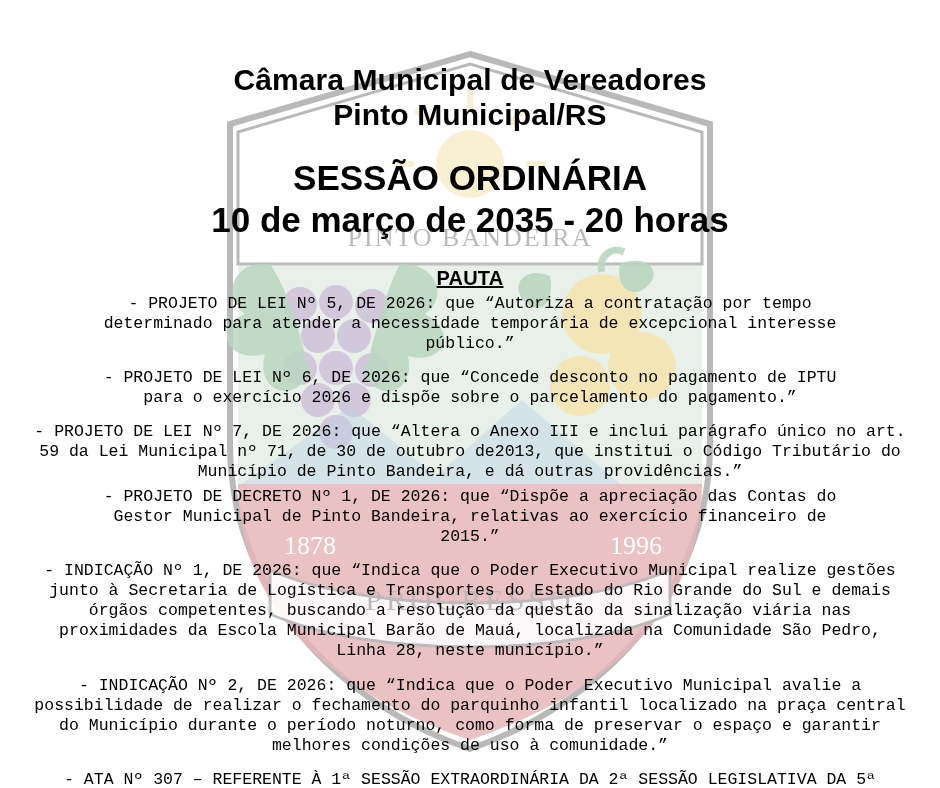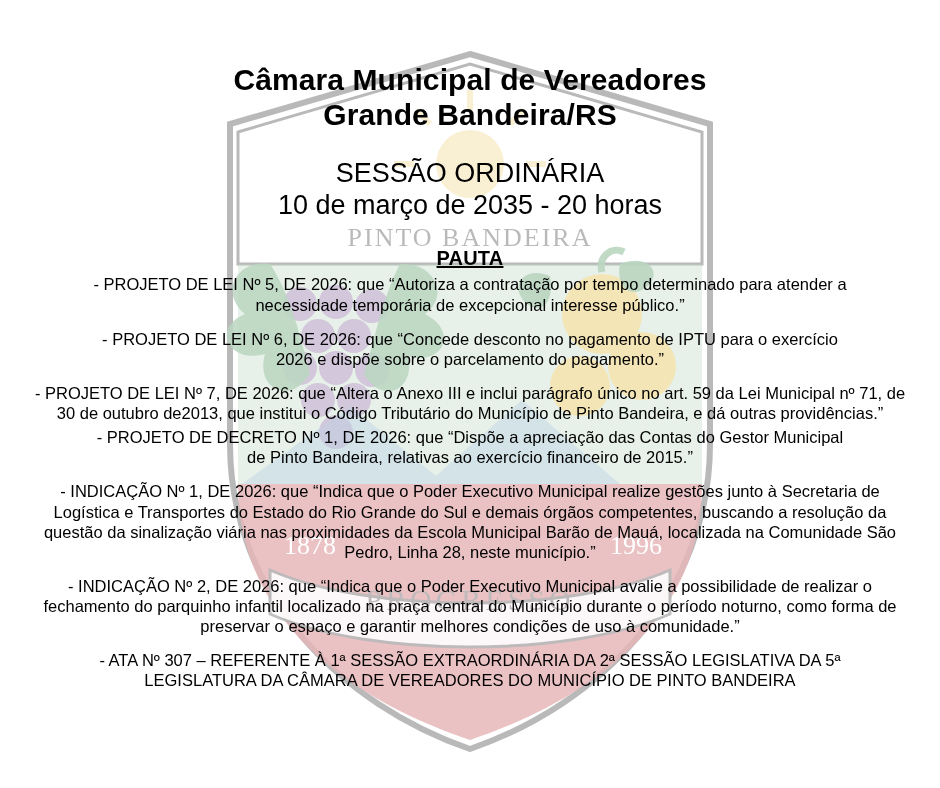--- a/index.html
+++ b/index.html
@@ -43,22 +43,22 @@
 
   .title-block {
     font-size: 30px;
     font-weight: bold;
     line-height: 1.16;
     letter-spacing: 0.1px;
   }
 
   .subtitle-block {
     margin-top: 24px;
-    font-size: 27px;
-    font-weight: normal;
+    font-size: 35px;
+    font-weight: bold;
     line-height: 1.2;
   }
 
   .pauta {
     margin-top: 26px;
     font-size: 20px;
     font-weight: bold;
     letter-spacing: 0.2px;
     text-decoration: underline;
   }
@@ -67,20 +67,21 @@
     margin-top: 16px;
     font-size: 16.5px;
     font-weight: bold;
   }
 
   .item {
     margin-top: 14px;
     font-size: 16.5px;
     line-height: 1.22;
     padding: 0 22px;
+    font-family: Liberation Mono, monospace;
   }
 
   .item.tight {
     margin-top: 4px;
   }
 
   .item-wide {
     padding: 0 4px;
   }
 
@@ -150,21 +151,21 @@
   <text x="160" y="540" text-anchor="middle" font-family="Liberation Serif, serif" font-size="26" fill="#ffffff">1878</text>
   <text x="486" y="540" text-anchor="middle" font-family="Liberation Serif, serif" font-size="26" fill="#ffffff">1996</text>
 
   <text x="320" y="232" text-anchor="middle" font-family="Liberation Serif, serif" font-size="26" fill="#1a1a1a" letter-spacing="2">PINTO BANDEIRA</text>
 </svg>
 
 <div id="page">
 
   <div class="title-block">
     <div>Câmara Municipal de Vereadores</div>
-    <div>Grande Bandeira/RS</div>
+    <div>Pinto Municipal/RS</div>
   </div>
 
   <div class="subtitle-block">
     <div>SESSÃO ORDINÁRIA</div>
     <div>10 de março de 2035 - 20 horas</div>
   </div>
 
   <div class="pauta">PAUTA</div>
 
   <div class="item item-narrow tight">- PROJETO DE LEI Nº 5, DE 2026: que “Autoriza a contratação por tempo determinado para atender a necessidade temporária de excepcional interesse público.”</div>

